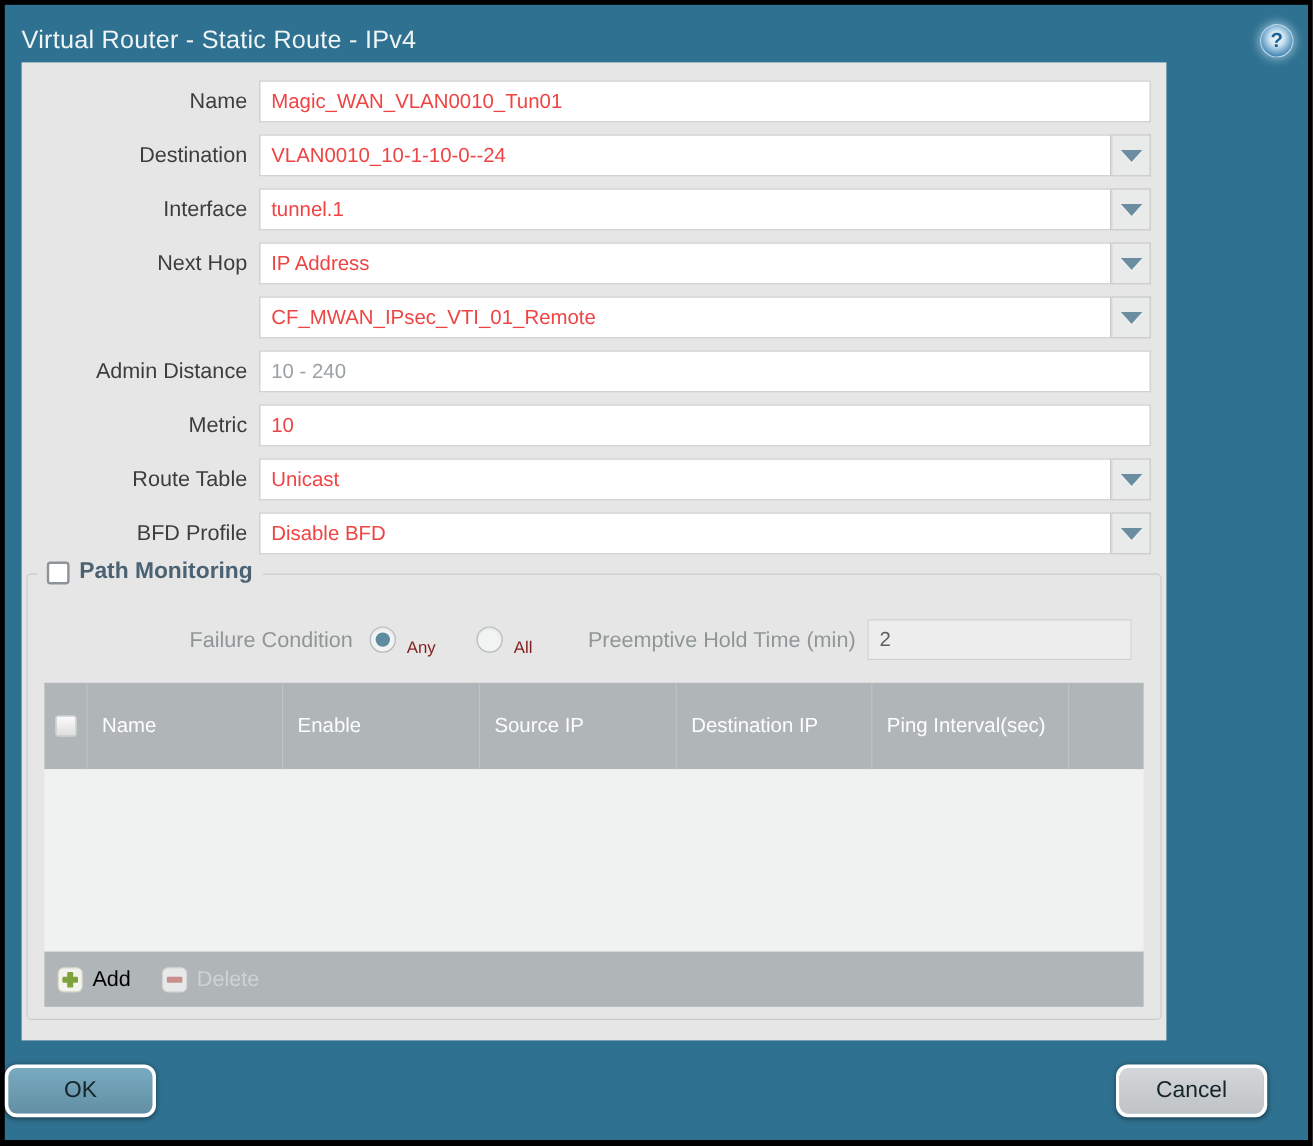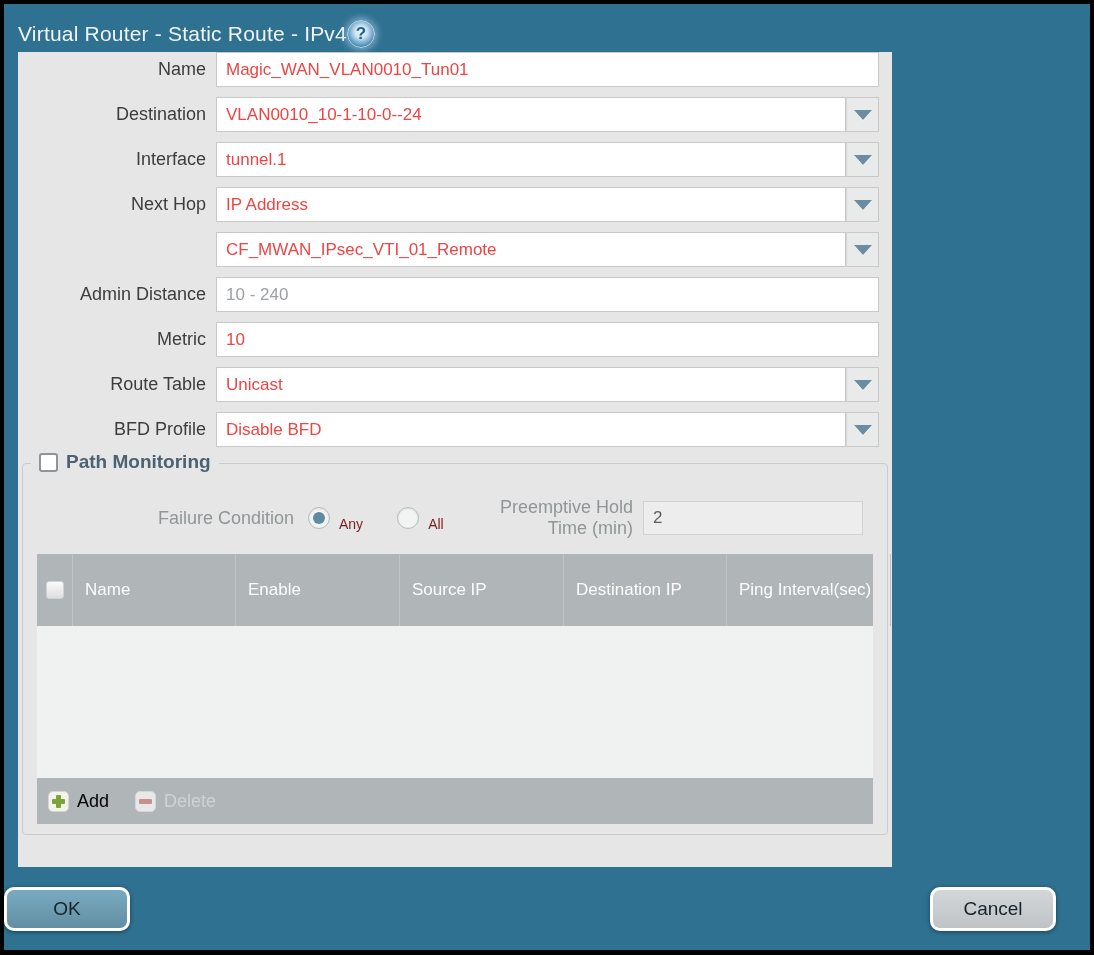--- a/index.html
+++ b/index.html
@@ -10,35 +10,35 @@
     position:relative;
     overflow:hidden;
   }
   .dialog {
     position:absolute; left:4px; top:4px; width:1086px; height:946px;
     background:#2f7190;
   }
   
   .titlebar {
     height:60px; display:flex; align-items:center;
-    justify-content:flex-start; padding:0 12px 0 14px;
+    justify-content:space-between; padding:0 12px 0 14px;
   }
   .title { color:#eff4f6; font-size:21px; letter-spacing:.2px; }
   .help {
     width:28px; height:28px; border-radius:50%;
     background:radial-gradient(circle at 50% 42%, #eef6fb 0%, #cfe5f2 30%, #7fb0d2 55%, #3a7fae 78%, #2a6d9c 100%);
     box-shadow:0 0 7px 2px rgba(195,225,245,.55);
     display:flex; align-items:center; justify-content:center;
     color:#1d5f94; font-weight:bold; font-size:17px; cursor:pointer;
     border:1px solid #bcd8ea;
   }
   
   .content {
-    position:absolute; left:14px; top:48px; width:874px; height:815px;
-    background:#e6e6e6; 
+    position:absolute; left:14px; top:48px; width:954px; height:815px;
+    background:#e6e6e6; padding-top:15px;
   }
   .row { display:flex; align-items:center; height:35px; margin:0 13px 10px 0; }
   .row .lbl {
     width:198px; text-align:right; padding-right:10px;
     font-size:18px; color:#3d3d3d; flex:0 0 198px;
   }
   .field { flex:1; height:35px; display:flex; }
   .tinput {
     flex:1; height:35px; border:1px solid #c9c9c9; background:#fff;
     font-size:17px; color:#ef4444; padding:0 9px; min-width:0;

